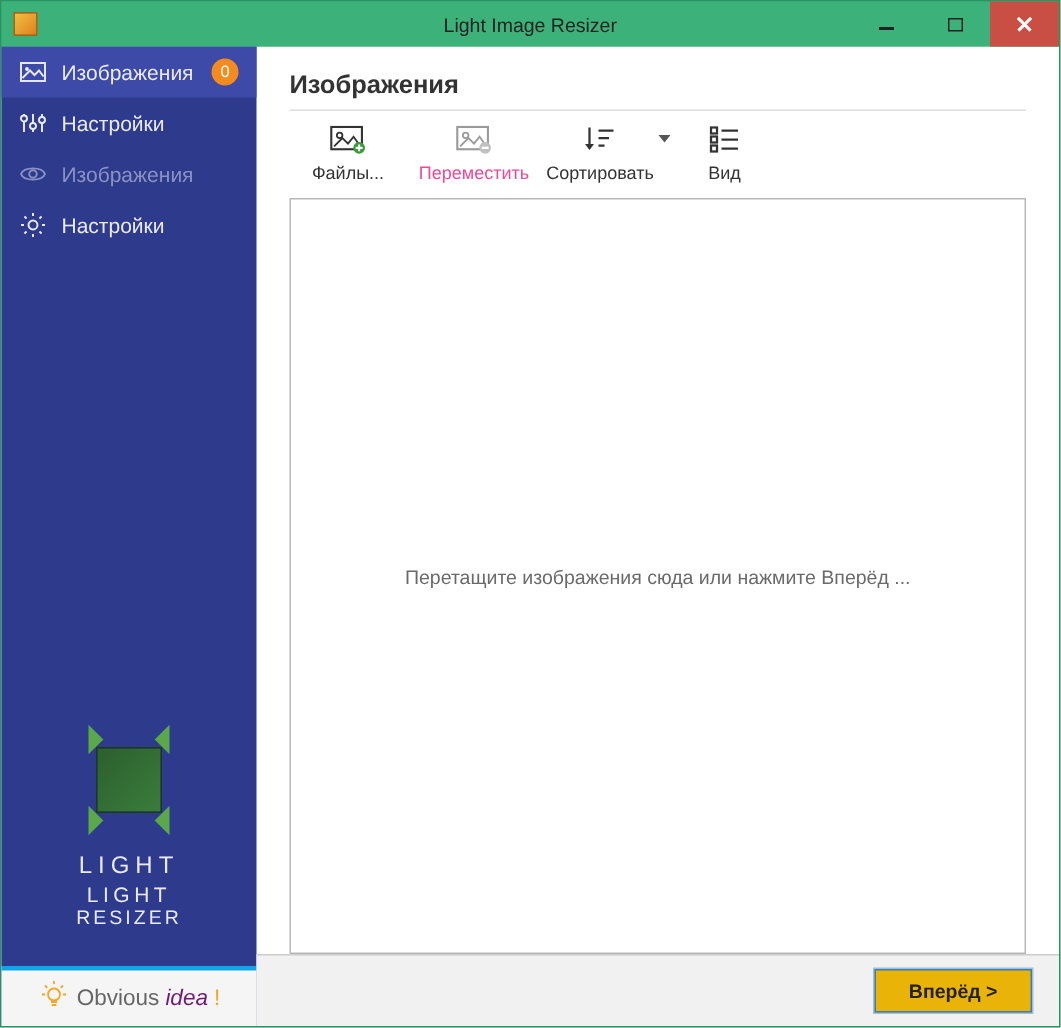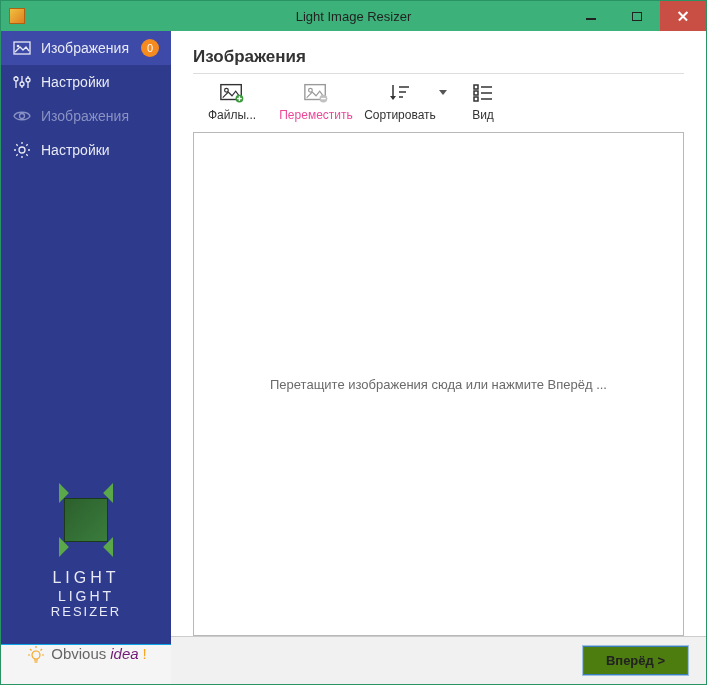--- a/index.html
+++ b/index.html
@@ -150,23 +150,24 @@
     font-size: 16px;
     line-height: 1.2;
   }
   .logo-text .l2{font-size:14px; letter-spacing:3px;}
   .logo-text .l3{font-size:13px; letter-spacing:2px;}
 
   .sidebar-brand {
     background:#f5f5f5;
     height:40px;
     display:flex;
+    align-items:center;
     justify-content:center;
     gap:4px;
-    border-top:1px solid #0ea5e9;
+    border-top:3px solid #0ea5e9;
   }
   .bulb-icon{color:#f5a623;}
   .brand-obvious{color:#666;font-size:15px;}
   .brand-idea{color:#701a75;font-style:italic;font-size:15px;}
   .brand-excl{color:#f5a623;font-size:15px;}
 
   
   .main {
     flex:1;
     display:flex;
@@ -230,21 +231,21 @@
   .footer{
     height:48px;
     border-top:1px solid #ccc;
     background:#f1f1f1;
     display:flex;
     align-items:center;
     justify-content:flex-end;
     padding:0 18px;
   }
   .next-btn{
-    background:#4d7c0f;
+    background:#eab308;
     border:1px solid #3a7db8;
     box-shadow:0 0 0 1px #9dbfe0;
     padding:6px 22px;
     font-size:13px;
     font-weight:600;
     color:#222;
     cursor:pointer;
   }
   .tool-label{white-space:nowrap; overflow:hidden; text-overflow:ellipsis; max-width:100%;}
 </style>

